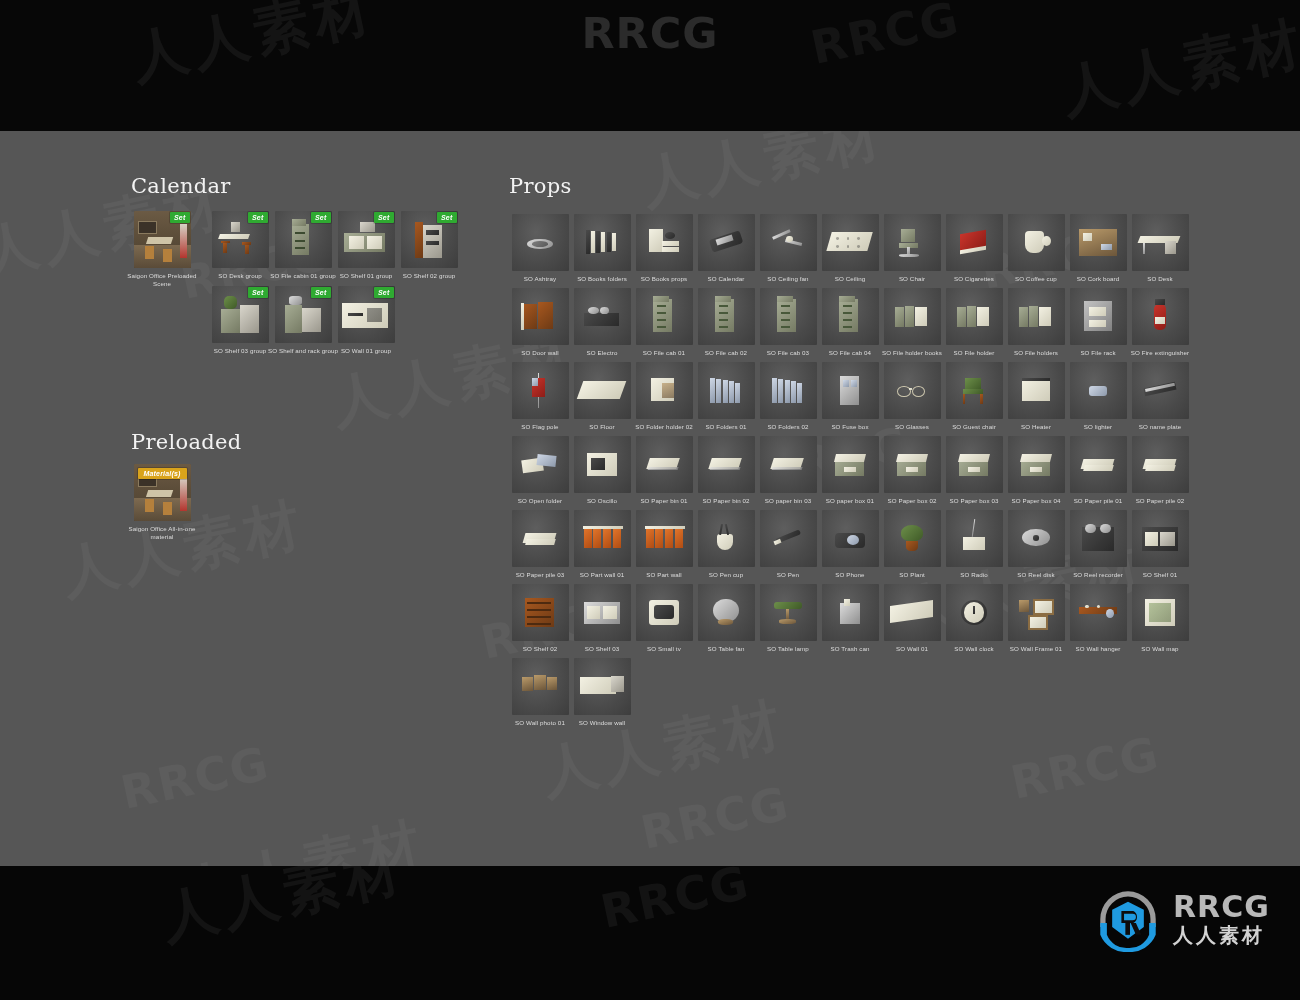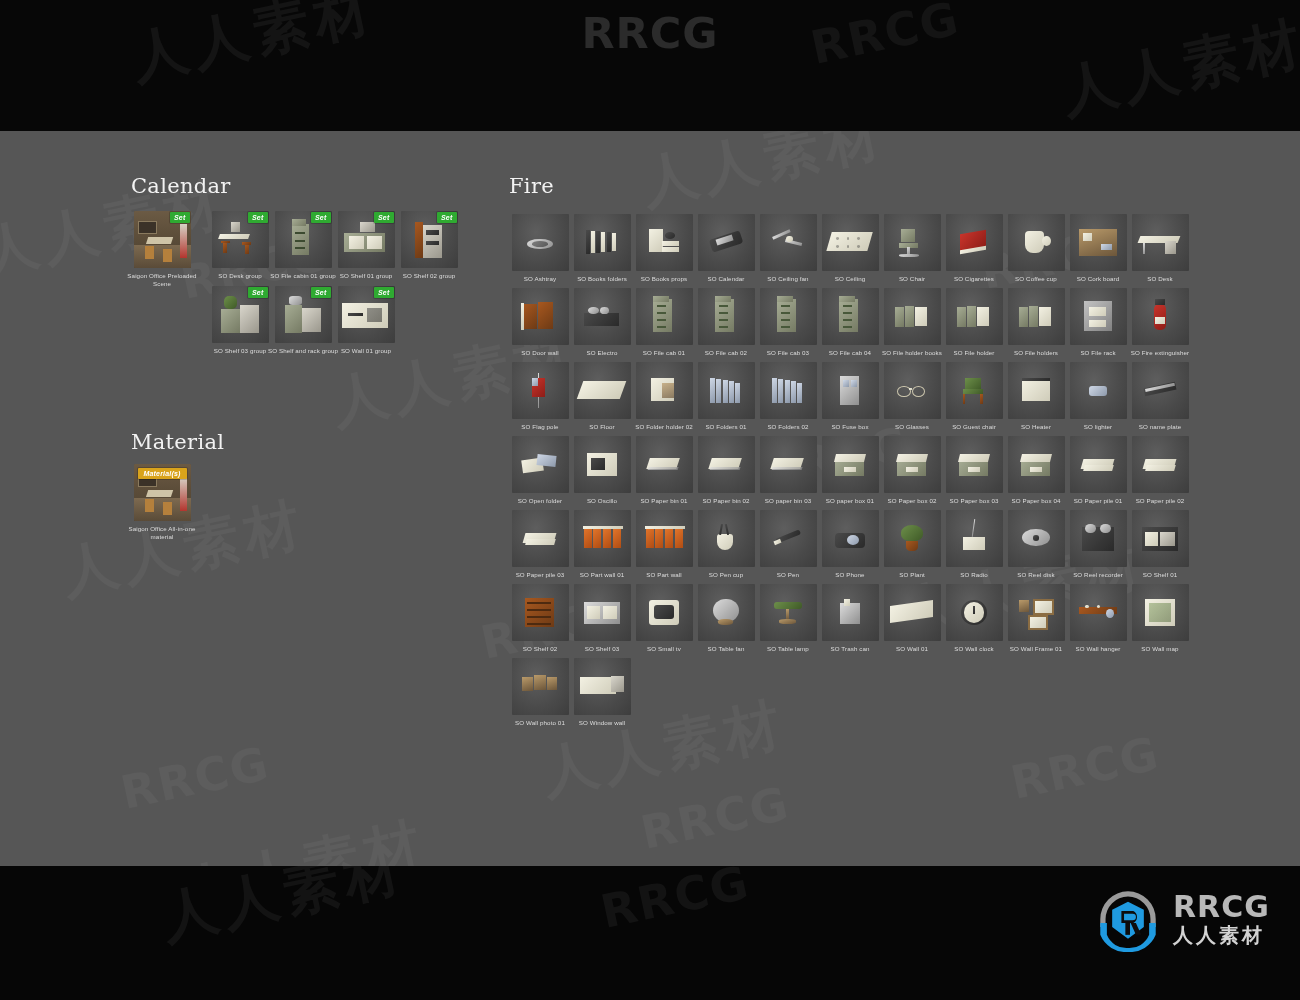--- a/index.html
+++ b/index.html
@@ -294,42 +294,42 @@
             <i class="obj-paper" style="left:8%;top:30%;width:80%;height:44%;"></i>
             <i class="obj-dark" style="left:52%;top:38%;width:26%;height:26%;opacity:.55;"></i>
             <i class="obj-dark" style="left:18%;top:48%;width:26%;height:4%;"></i>
           </div>
           <div class="badge">Set</div>
         </div>
         <div class="caption">SO Wall 01 group</div>
       </div>
     </div>
 
-    <div class="section-title" style="position:absolute;left:0;top:256px;">Material</div>
+    <div class="section-title" style="position:absolute;left:0;top:256px;">Preloaded</div>
 
     <div class="cell feature" style="position:absolute;left:0;top:290px;">
       <div class="thumb">
         <div class="art">
           <div class="scene">
             <div class="pic"></div>
             <div class="fl"></div>
             <div class="tb"></div>
             <i class="ch" style="left:20%;top:62%;"></i>
             <i class="ch" style="left:52%;top:66%;"></i>
             <div class="flag"></div>
           </div>
         </div>
         <div class="badge mat">Material(s)</div>
       </div>
       <div class="caption">Saigon Office All-in-one material</div>
     </div>
   </div>
 
   <div id="right-col">
-    <div class="section-title">Fire</div>
+    <div class="section-title">Props</div>
     <div class="grid props-grid" id="props-grid" style="margin-top:16px;">
         <div class="cell">
           <div class="thumb">
             <div class="art">
               <i class="obj-metal" style="left:28%;top:44%;width:44%;height:18%;border-radius:50%;"></i>
               <i class="obj-dark" style="left:36%;top:48%;width:28%;height:10%;border-radius:50%;opacity:.6;"></i>
             </div>
           </div>
           <div class="caption">SO Ashtray</div>
         </div>

